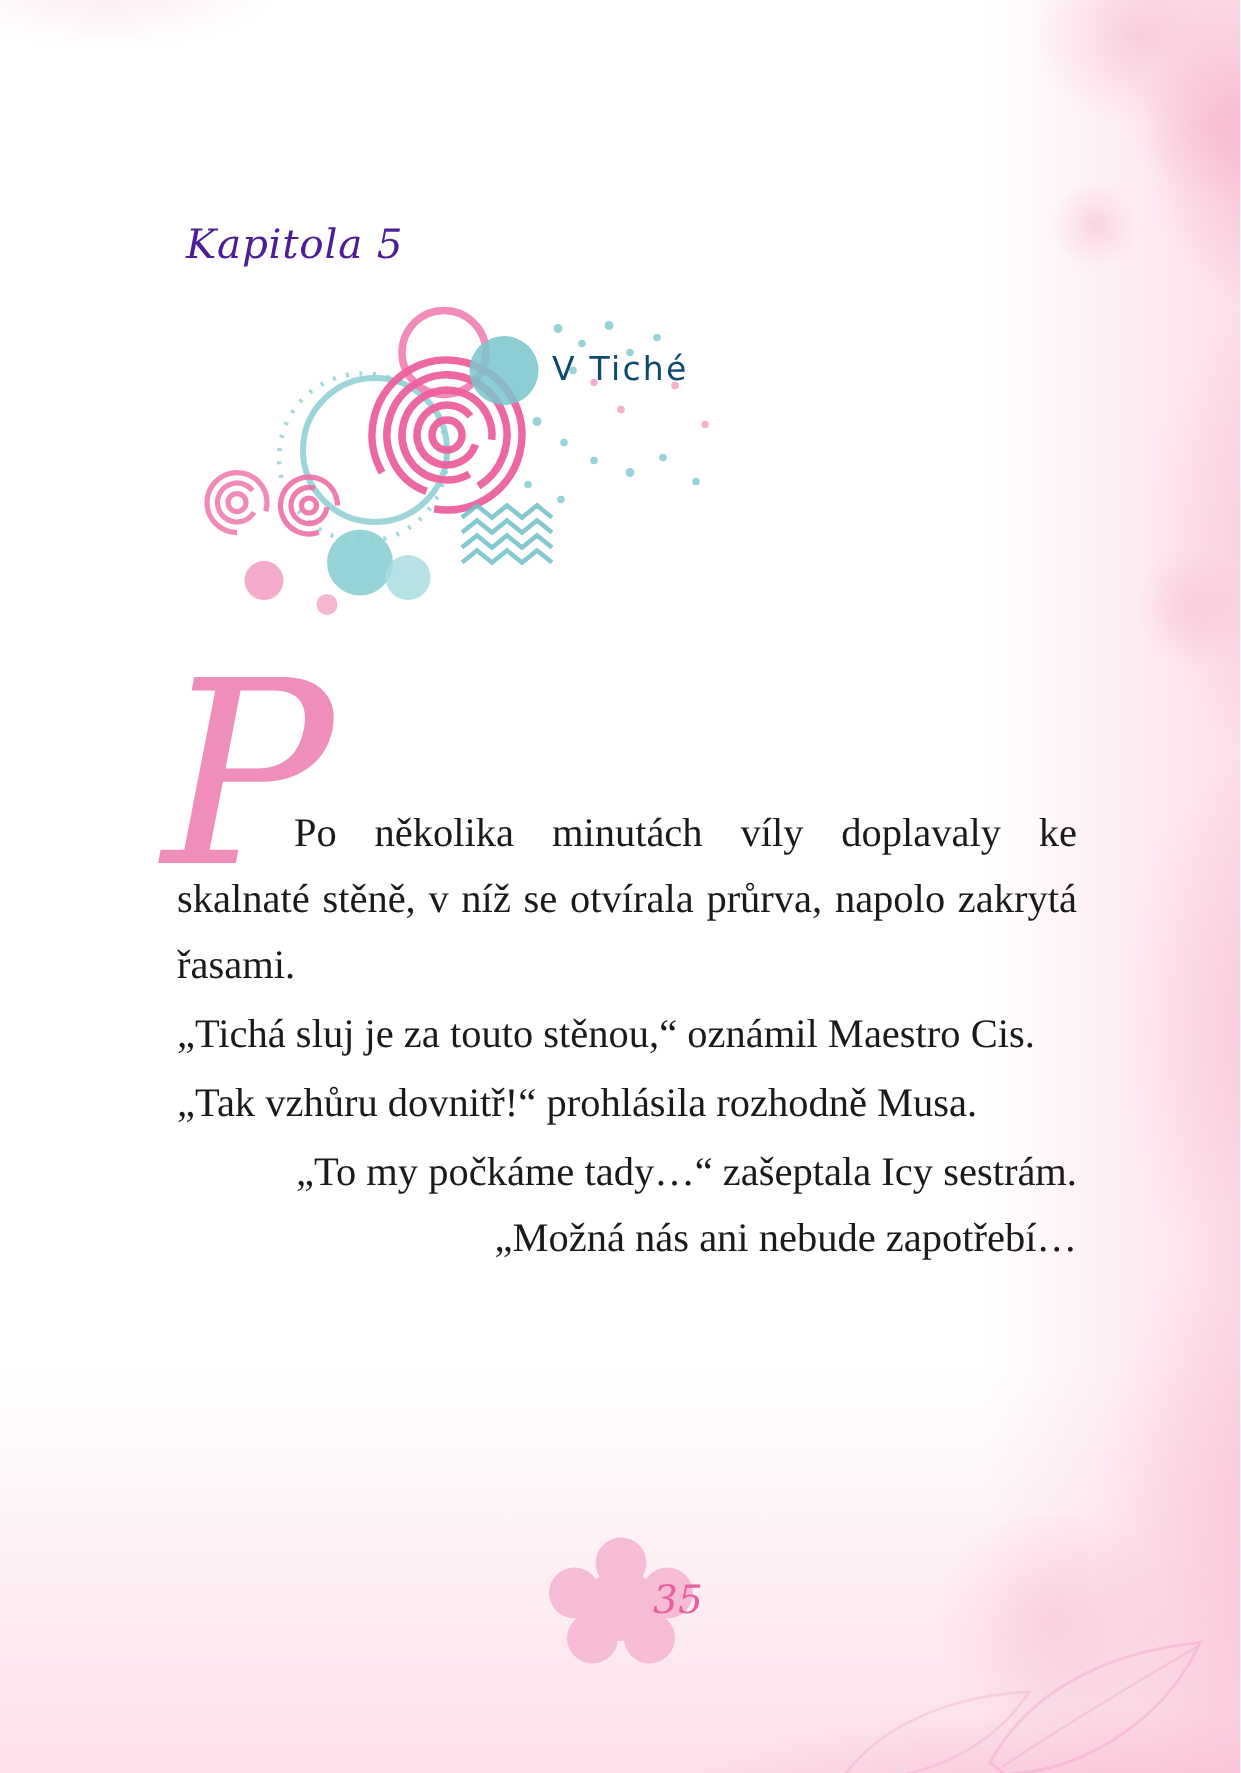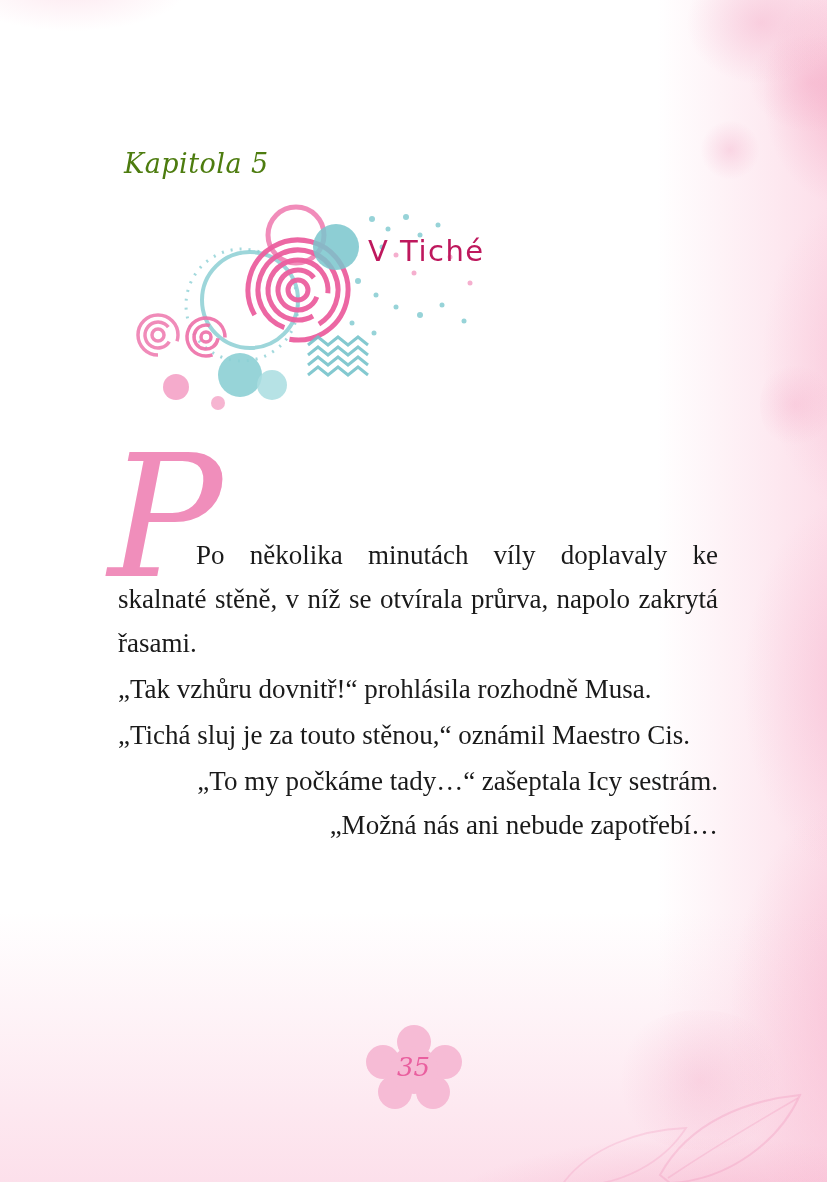--- a/index.html
+++ b/index.html
@@ -67,40 +67,40 @@
   }
 
   
   .chapter-label {
     position: absolute;
     left: 124px;
     top: 148px;
     font-family: "DejaVu Serif", serif;
     font-style: italic;
     font-size: 27px;
-    color: #4d7c0f;
+    color: #4c1d95;
     letter-spacing: 0.5px;
   }
 
   
   .ornament {
     position: absolute;
     left: 120px;
     top: 195px;
     width: 420px;
     height: 215px;
   }
   .chapter-title {
     position: absolute;
     left: 368px;
     top: 232px;
     width: 200px;
     font-family: "DejaVu Sans", sans-serif;
-    font-size: 29px;
-    color: #be185d;
+    font-size: 22px;
+    color: #0c4a6e;
     line-height: 1.35;
     letter-spacing: 1.5px;
   }
   .chapter-title .l2 {
     display: block;
     padding-left: 18px;
   }
 
   
   .dropcap {
@@ -146,21 +146,21 @@
     display: flex;
     align-items: center;
     justify-content: center;
   }
   .folio-wrap {
     position: relative;
     width: 110px;
     height: 90px;
     display: flex;
     align-items: center;
-    justify-content: center;
+    justify-content: flex-end;
   }
   .folio-num {
     position: relative;
     z-index: 2;
     font-family: "DejaVu Serif", serif;
     font-style: italic;
     font-size: 26px;
     color: #e95f9f;
   }
 </style>
@@ -255,22 +255,22 @@
   </svg>
 
   <div class="chapter-title">
     <span class="l1">V Tiché</span>
   </div>
 
   <div class="dropcap">P</div>
 
   <div class="body-text">
     <p class="first">Po několika minutách víly doplavaly ke skalnaté stěně, v níž se otvírala průrva, napolo zakrytá řasami.</p>
+    <p>„Tichá sluj je za touto stěnou,“ oznámil Maestro Cis.</p>
     <p>„Tak vzhůru dovnitř!“ prohlásila rozhodně Musa.</p>
-    <p>„Tichá sluj je za touto stěnou,“ oznámil Maestro Cis.</p>
     <p class="nojust">„To my počkáme tady…“ zašeptala Icy sestrám. „Možná nás ani nebude zapotřebí…</p>
   </div>
 
   <div class="folio">
     <div class="folio-wrap">
       <svg style="position:absolute;left:0;top:0;width:110px;height:90px;" viewBox="0 0 110 90">
         <g fill="#f6b9d4" opacity=".95">
           <circle cx="55" cy="20" r="17"></circle>
           <circle cx="24" cy="40" r="17"></circle>
           <circle cx="86" cy="40" r="17"></circle>

